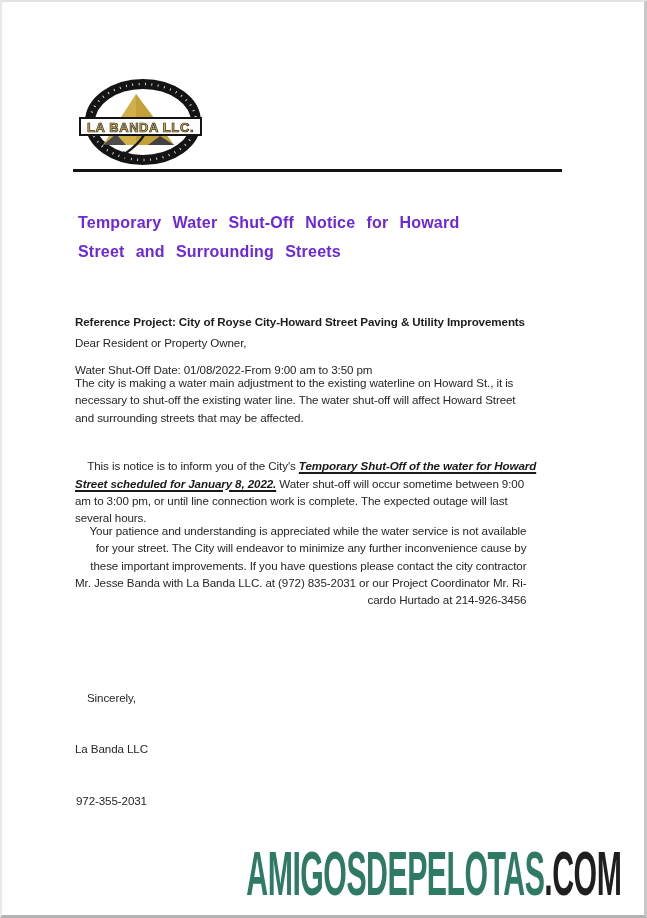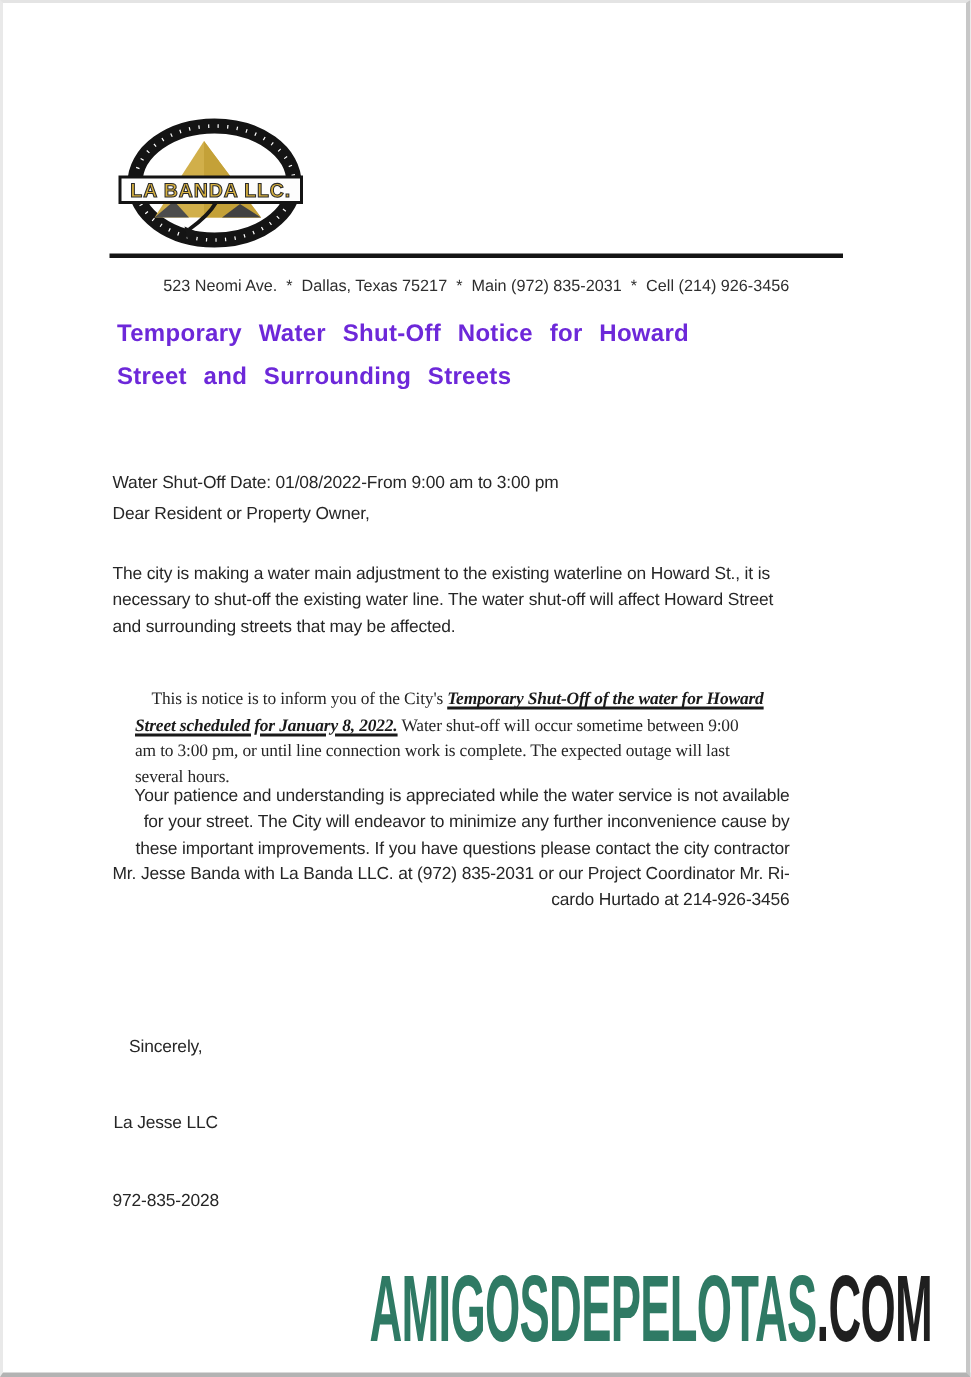--- a/index.html
+++ b/index.html
@@ -53,21 +53,21 @@
   .body-text {
     font-size: 11.6px;
     line-height: 17.3px;
     letter-spacing: -0.1px;
     color: #262626;
   }
   .ref-block { left: 73px; top: 280px; line-height: 16px; }
   .ref-line  { font-weight: 700; color: #1c1c1c; }
   .salutation { left: 73px; top: 332px; }
   .paragraph-1 { left: 73px; top: 372px; }
-  .paragraph-2 { left: 88px; top: 438px; font-family: Liberation Serif, serif; }
+  .paragraph-2 { left: 73px; top: 438px; }
   .paragraph-3 { left: 73px; top: 520px; text-align: right; }
   .emphasis {
     font-weight: 700;
     font-style: italic;
     text-decoration: underline;
     text-decoration-thickness: 1.5px;
     text-underline-offset: 2px;
     color: #1a1a1a;
   }
   .signature-block { left: 73px; top: 652px; text-align: center; }
@@ -104,27 +104,27 @@
     <polygon points="70,69 82,60 96,69" fill="#424242"></polygon>
 
     <path d="M66,59 C62,66 55,72 48,77" fill="none" stroke="#161616" stroke-width="2.5"></path>
     <polygon points="45,75 52,78 47,83" fill="#161616"></polygon>
 
     <rect x="2" y="42" width="121" height="17" fill="#fdfdfd" stroke="#141414" stroke-width="2"></rect>
     <text x="62.5" y="55.5" text-anchor="middle" class="logo-banner-text" stroke="#2a2a2a" stroke-width="0.7" fill="#d9b23f">LA BANDA LLC.</text>
   </svg>
 
   <div class="abs header-rule"></div>
-  <div class="abs address-line pre">523 Neomi Ave.  *  Dallas, Texas 75217  *  Main (972) 835-2031  *  Cell (214) 926-3456</div>
 
   <div class="abs notice-title pre">Temporary Water Shut-Off Notice for Howard
 Street and Surrounding Streets</div>
 
   <div class="abs ref-block body-text pre">
-    <div>Water Shut-Off Date: 01/08/2022-From 9:00 am to 3:00 pm</div>
+    <div class="ref-line">Reference Project: City of Royse City-Howard Street Paving &amp; Utility Improvements</div>
+    <div>Water Shut-Off Date: 01/08/2022-From 9:00 am to 3:50 pm</div>
   </div>
 
   <div class="abs paragraph-1 body-text pre">The city is making a water main adjustment to the existing waterline on Howard St., it is
 necessary to shut-off the existing water line. The water shut-off will affect Howard Street
 and surrounding streets that may be affected.</div>
 
   <div class="abs salutation body-text pre">Dear Resident or Property Owner,</div>
 
   <div class="abs paragraph-2 body-text pre">
     <span>This is notice is to inform you of the City's </span><span class="emphasis">Temporary Shut-Off of the water for Howard
@@ -134,21 +134,21 @@
   </div>
 
   <div class="abs paragraph-3 body-text pre">Your patience and understanding is appreciated while the water service is not available
 for your street. The City will endeavor to minimize any further inconvenience cause by
 these important improvements. If you have questions please contact the city contractor
 Mr. Jesse Banda with La Banda LLC. at (972) 835-2031 or our Project Coordinator Mr. Ri-
 cardo Hurtado at 214-926-3456</div>
 
   <div class="abs signature-block body-text pre">
     <div>Sincerely,</div>
-    <div>La Jesse LLC</div>
-    <div>972-835-2028</div>
+    <div>La Banda LLC</div>
+    <div>972-355-2031</div>
   </div>
 
   <div class="abs watermark">
     <span class="site-name">AMIGOSDEPELOTAS</span><span class="site-tld">.COM</span>
   </div>
 
 </div>
 
 </body></html>

